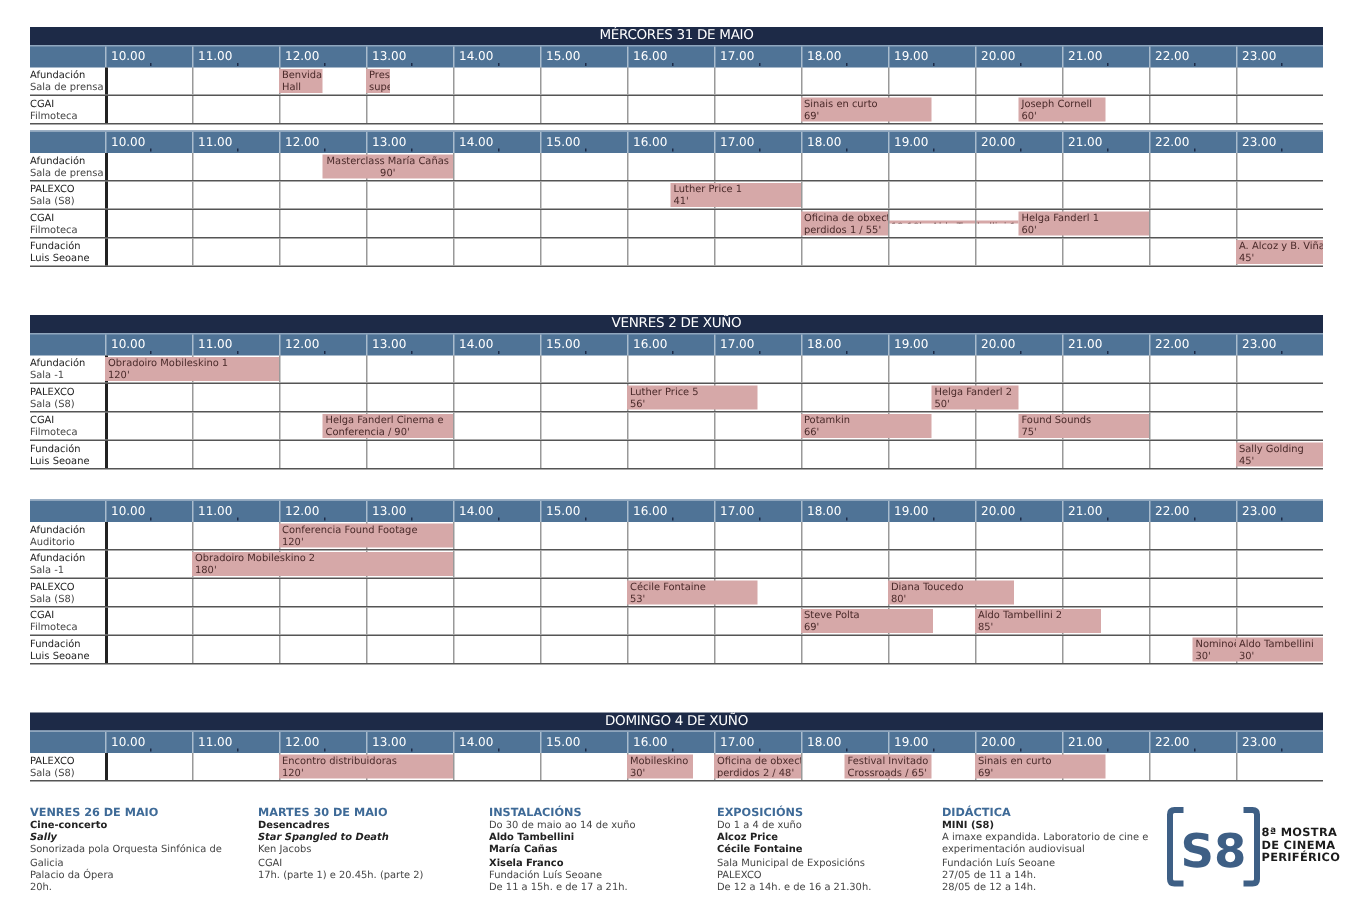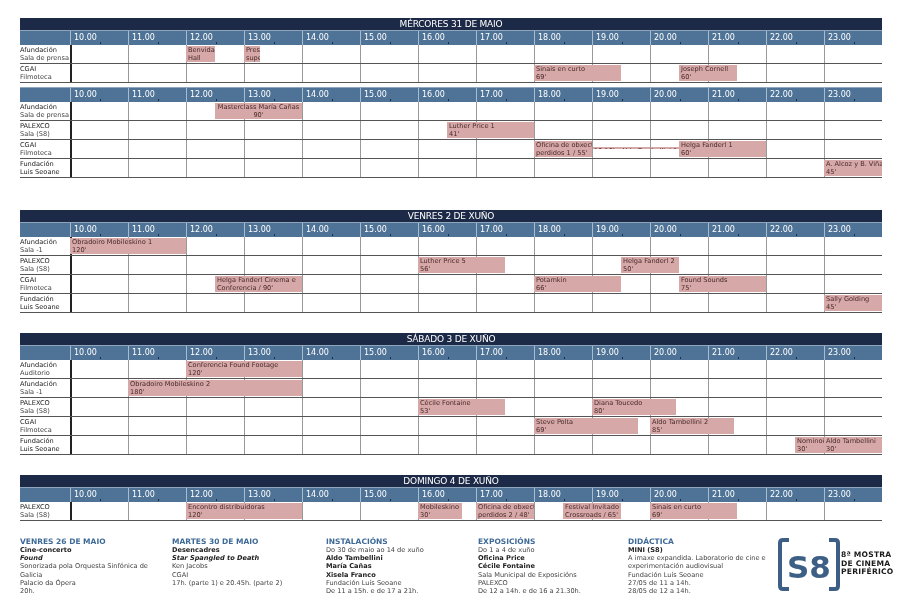--- a/index.html
+++ b/index.html
@@ -347,21 +347,20 @@
         <div class="vline" style="left: 688px;"></div>
         <div class="vline" style="left: 746px;"></div>
         <div class="vline" style="left: 804px;"></div>
         <div class="event" style="left: 804px; width: 58px;">
           <div>Sally Golding</div>
           <div>45'</div>
         </div>
       </div>
     </div>
     <div class="day" style="top: 333px;">
-      <div class="day-title">SÁBADO 3 DE XUÑO</div>
       <div class="hours">
         <div class="hour" style="left: 50px; width: 58px;">10.00</div>
         <div class="hour" style="left: 108px; width: 58px;">11.00</div>
         <div class="hour" style="left: 166px; width: 58px;">12.00</div>
         <div class="hour" style="left: 224px; width: 58px;">13.00</div>
         <div class="hour" style="left: 282px; width: 58px;">14.00</div>
         <div class="hour" style="left: 340px; width: 58px;">15.00</div>
         <div class="hour" style="left: 398px; width: 58px;">16.00</div>
         <div class="hour" style="left: 456px; width: 58px;">17.00</div>
         <div class="hour" style="left: 514px; width: 58px;">18.00</div>
@@ -459,21 +458,21 @@
         <div class="vline" style="left: 282px;"></div>
         <div class="vline" style="left: 340px;"></div>
         <div class="vline" style="left: 398px;"></div>
         <div class="vline" style="left: 456px;"></div>
         <div class="vline" style="left: 514px;"></div>
         <div class="vline" style="left: 572px;"></div>
         <div class="vline" style="left: 630px;"></div>
         <div class="vline" style="left: 688px;"></div>
         <div class="vline" style="left: 746px;"></div>
         <div class="vline" style="left: 804px;"></div>
-        <div class="event" style="left: 514px; width: 104px;">
+        <div class="event" style="left: 514px; width: 88px;">
           <div>Steve Polta</div>
           <div>69'</div>
         </div>
         <div class="event" style="left: 630px; width: 84.1px;">
           <div>Aldo Tambellini 2</div>
           <div>85'</div>
         </div>
       </div>
       <div class="row">
         <div class="row-label">
@@ -562,21 +561,21 @@
           <div>69'</div>
         </div>
       </div>
     </div>
   </div>
 
 <div class="footer">
   <div class="fcol" style="left:0;width:150px;">
     <div class="fh">VENRES 26 DE MAIO</div>
     <div class="b">Cine-concerto</div>
-    <div class="i">Found</div>
+    <div class="i">Sally</div>
     <div>Sonorizada pola Orquesta Sinfónica de</div>
     <div>Galicia</div>
     <div>Palacio da Ópera</div>
     <div>20h.</div>
   </div>
   <div class="fcol" style="left:152px;width:150px;">
     <div class="fh">MARTES 30 DE MAIO</div>
     <div class="b">Desencadres</div>
     <div class="i">Star Spangled to Death</div>
     <div>Ken Jacobs</div>
@@ -588,21 +587,21 @@
     <div>Do 30 de maio ao 14 de xuño</div>
     <div class="b">Aldo Tambellini</div>
     <div class="b">María Cañas</div>
     <div class="b">Xisela Franco</div>
     <div>Fundación Luís Seoane</div>
     <div>De 11 a 15h. e de 17 a 21h.</div>
   </div>
   <div class="fcol" style="left:458px;width:150px;">
     <div class="fh">EXPOSICIÓNS</div>
     <div>Do 1 a 4 de xuño</div>
-    <div class="b">Oficina Price</div>
+    <div class="b">Alcoz Price</div>
     <div class="b">Cécile Fontaine</div>
     <div>Sala Municipal de Exposicións</div>
     <div>PALEXCO</div>
     <div>De 12 a 14h. e de 16 a 21.30h.</div>
   </div>
   <div class="fcol" style="left:608px;width:150px;">
     <div class="fh">DIDÁCTICA</div>
     <div class="b">MINI (S8)</div>
     <div>A imaxe expandida. Laboratorio de cine e</div>
     <div>experimentación audiovisual</div>

